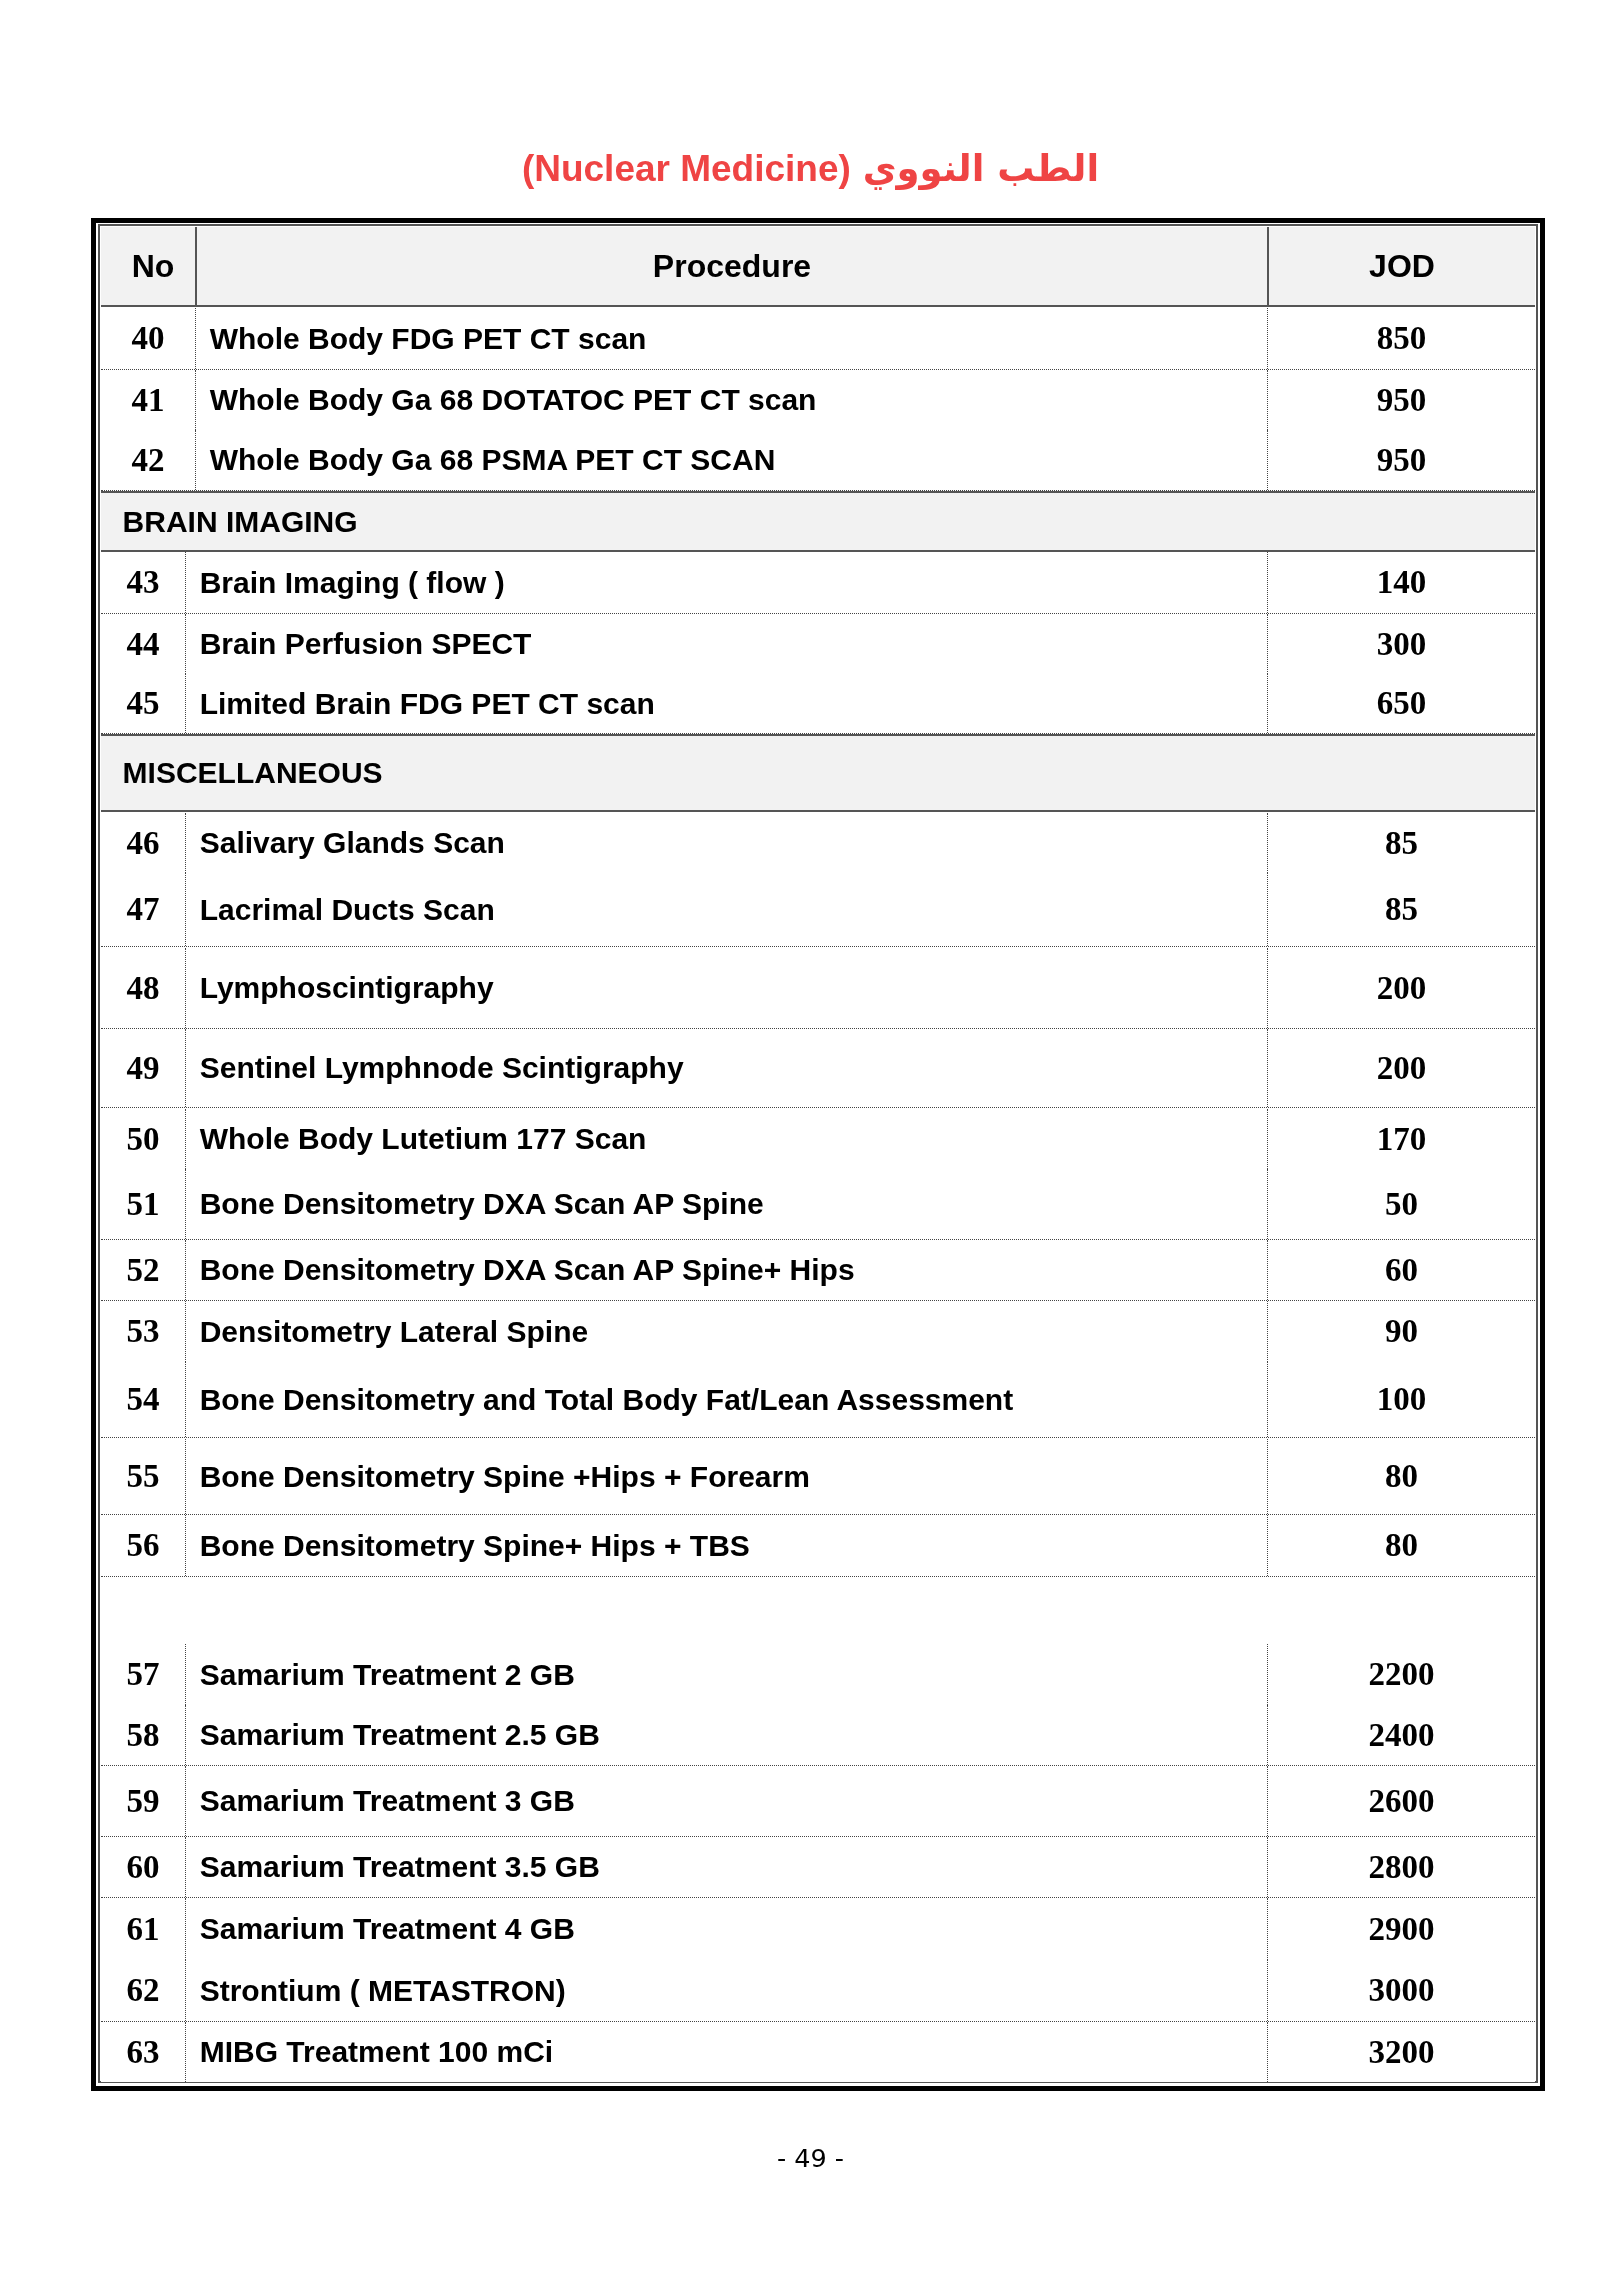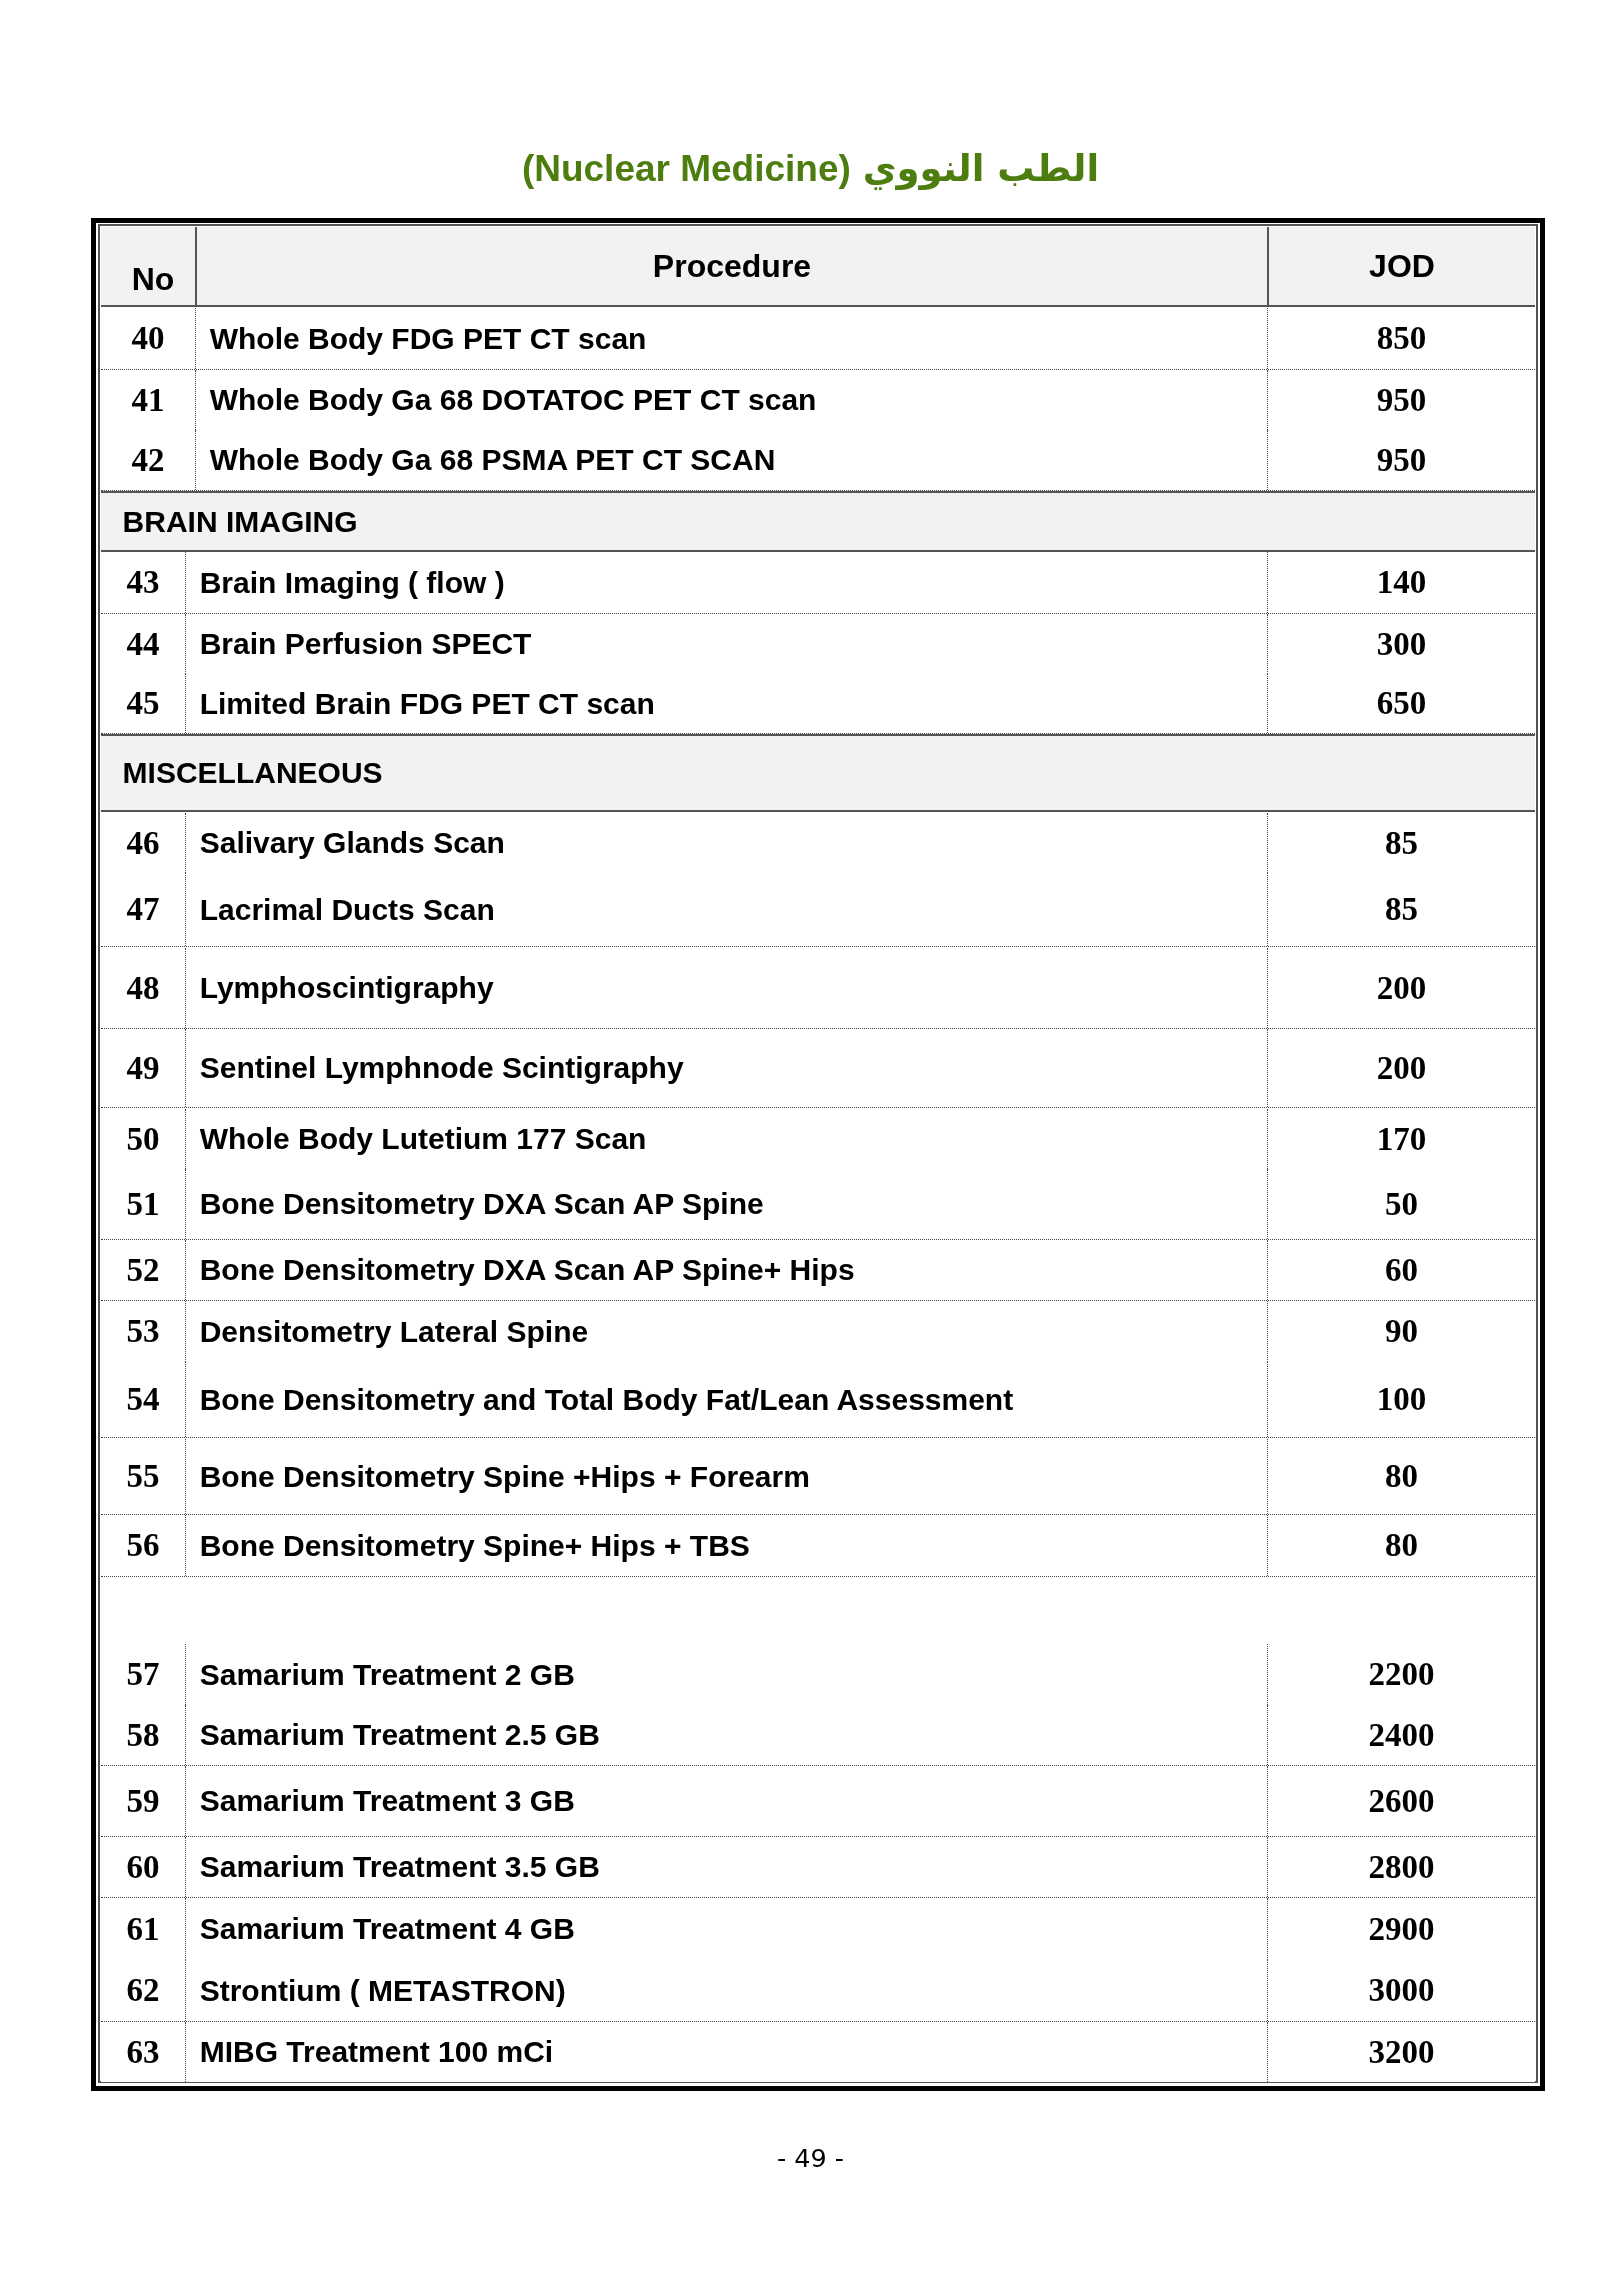--- a/index.html
+++ b/index.html
@@ -1,19 +1,19 @@
 <!DOCTYPE html>
 <html><head>
 <meta charset="utf-8">
 <style>
   html, body { margin:0; padding:0; background:#ffffff; }
   body { width:1621px; height:2293px; position:relative; overflow:hidden; }
   .title {
     position:absolute; left:0; width:1621px; top:147px; text-align:center;
-    font-family:"Liberation Sans", sans-serif; font-weight:bold; font-size:37px; color:#4d7c0f;
+    font-family:"Liberation Sans", sans-serif; font-weight:bold; font-size:37px; color:#ef4444;
   }
   .title .ar { font-family:"DejaVu Sans", sans-serif; margin-left:11.8px; }
   .tbl-outer {
     position:absolute; left:91px; top:218px; width:1454px; height:1873px;
     border:5.9px solid #000; box-sizing:border-box;
   }
   .tbl-inner {
     position:absolute; left:98px; top:224px; width:1440px; height:1859px;
     border:2px solid #555; box-sizing:border-box;
   }
@@ -40,21 +40,21 @@
 <div class="title">
   <span>(Nuclear Medicine)</span><span class="ar">الطب النووي</span>
 </div>
 
 <div class="tbl-outer"></div>
 <div class="tbl-inner">
 </div>
 
 <div id="rows-container">
   <div class="row hdr" style="top:227px;height:80px;">
-    <div class="cell c-no" style="width:104px;margin-top:13px;">No</div>
+    <div class="cell c-no" style="width:104px;">No</div>
     <div class="cell c-proc" style="left:94px;width:1072px;">Procedure</div>
     <div class="cell c-jod" style="left:1166px;width:268px;">JOD</div>
   </div>
 <div class="row item" style="top: 308px; height: 62px;">
       <div class="cell c-no" style="width: 94px;">40</div>
       <div class="cell c-proc" style="left: 94px; width: 1072px;">Whole Body FDG PET CT scan</div>
       <div class="cell c-jod" style="left: 1166px; width: 268px;">850</div>
     </div>
     <div class="row item" style="top: 370px; height: 61px;">
       <div class="cell c-no" style="width: 94px;">41</div>

